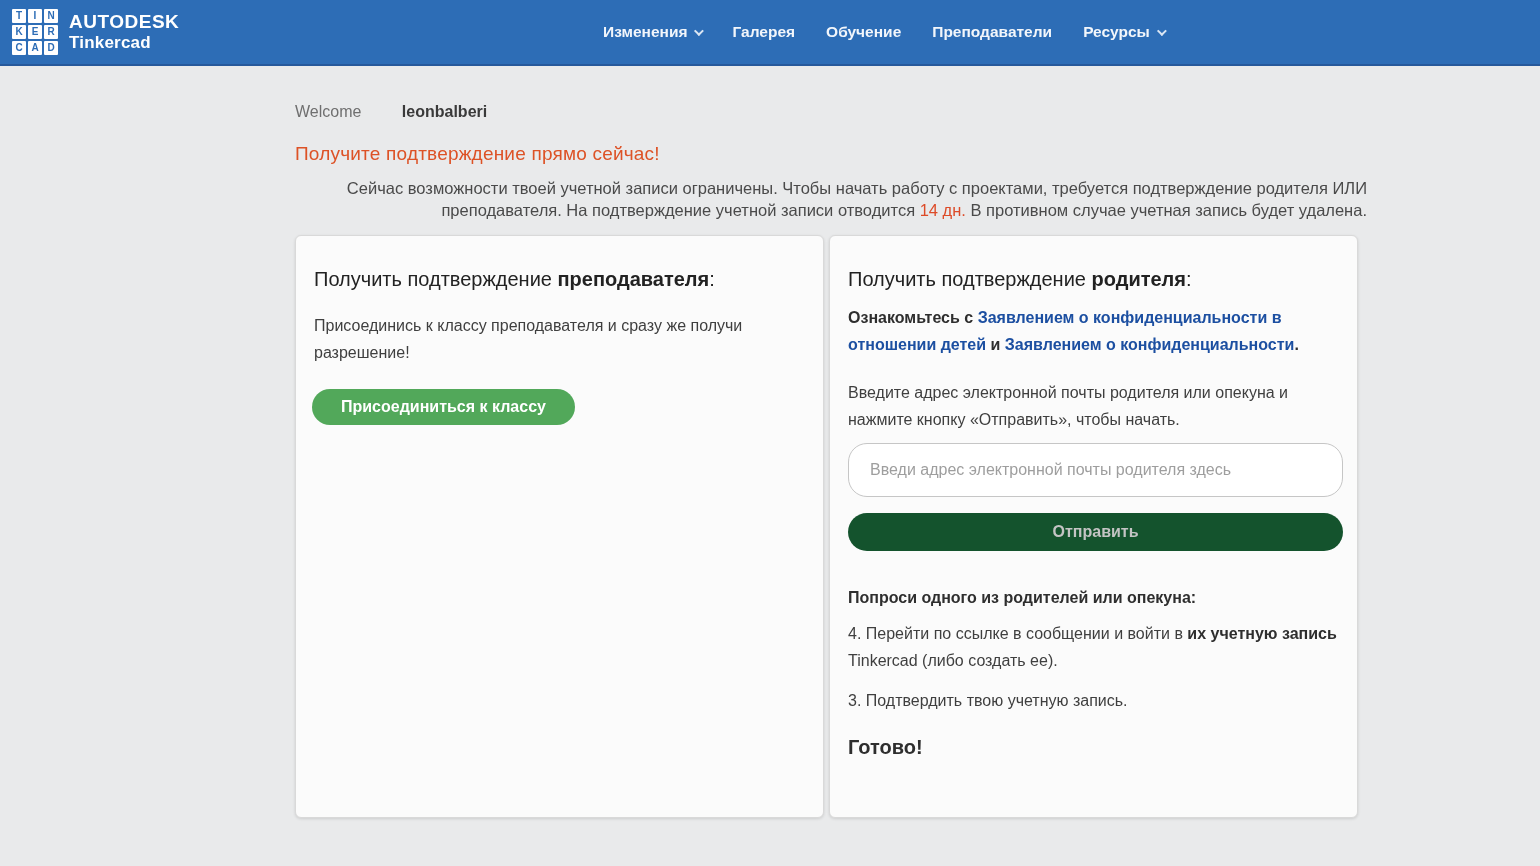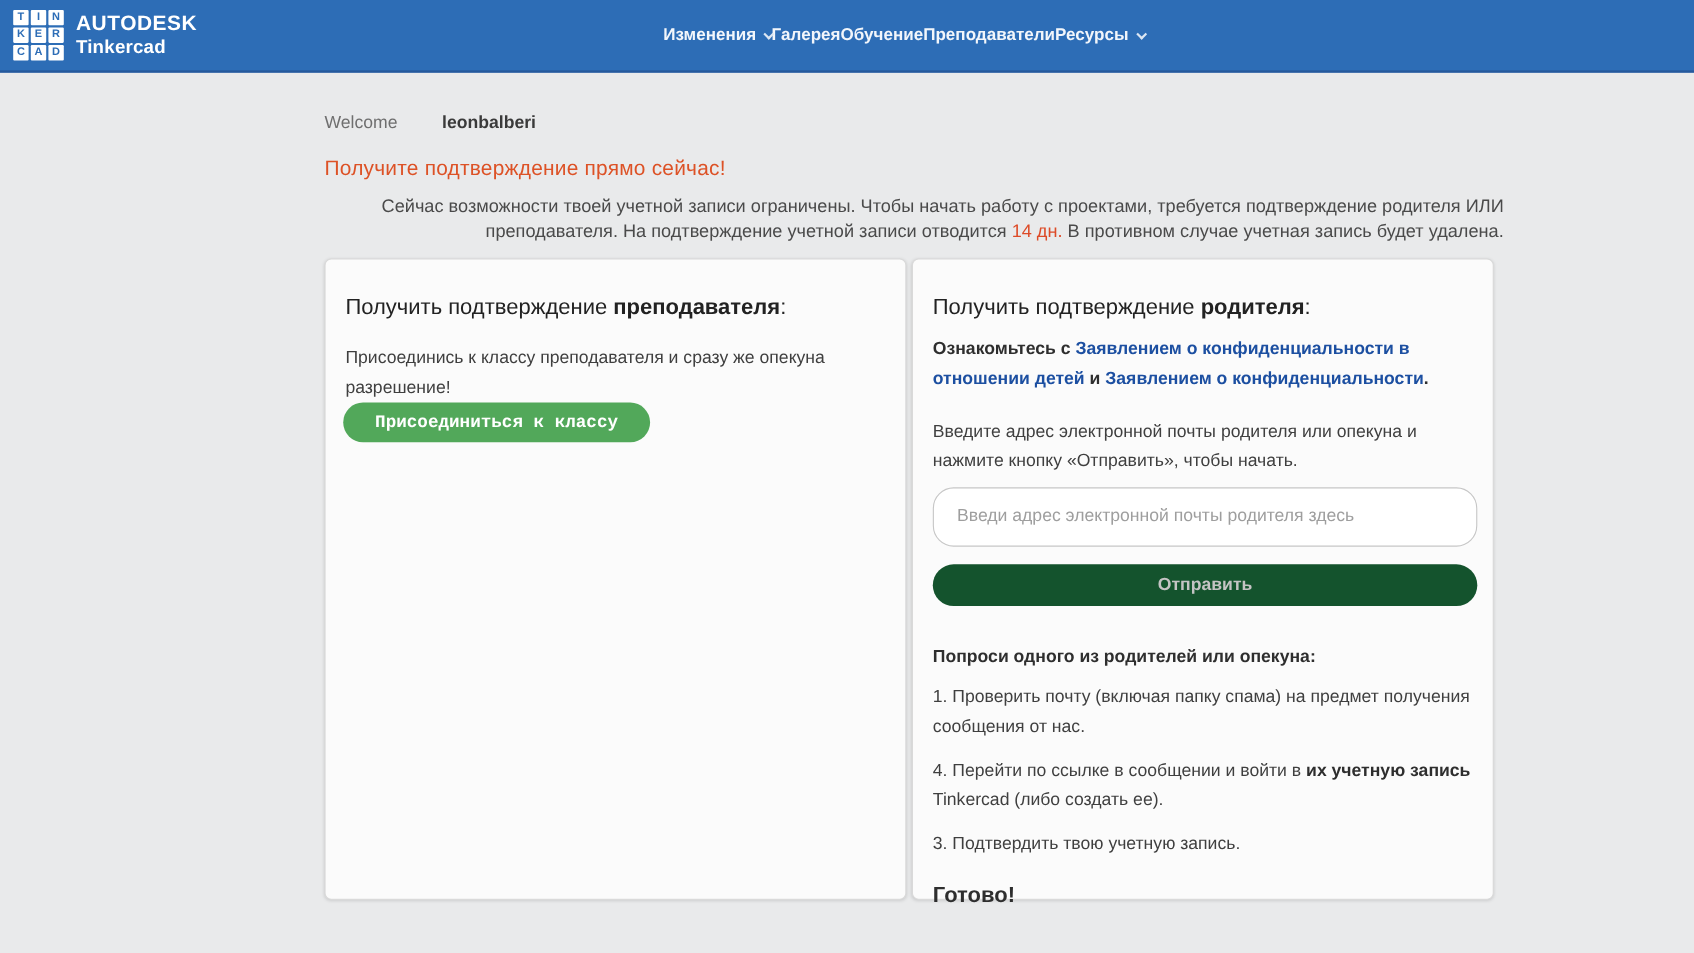--- a/index.html
+++ b/index.html
@@ -43,20 +43,21 @@
   .brand-autodesk { font-size: 19px; font-weight: 700; letter-spacing: 0.5px; }
   .brand-product { font-size: 17px; font-weight: 600; letter-spacing: 0.2px; }
 
   .nav {
     position: absolute;
     left: 603px;
     top: 0;
     height: 64px;
     display: flex;
     align-items: center;
+    gap: 31px;
   }
   .nav-item {
     color: #f2f6fb;
     font-size: 15.5px;
     font-weight: 700;
     display: flex;
     align-items: center;
     gap: 7px;
     cursor: pointer;
     white-space: nowrap;
@@ -112,28 +113,29 @@
     margin-top: 21px;
     font-size: 16px;
     line-height: 27px;
     color: #3f3f3f;
     width: 485px;
   }
   .card-text.links-text { margin-top: 13px; font-weight: 700; color: #2e2e2e; }
   .link { color: #1c4fa1; text-decoration: none; cursor: pointer; }
 
   .join-button {
+    margin-top: 23px;
     margin-left: -2px;
     height: 36px;
     padding: 0 29px;
     background: #52a85a;
     border: none;
     border-radius: 18px;
     color: #ffffff;
-    font-family: Liberation Mono, monospace;
+    font-family: Liberation Sans, sans-serif;
     font-size: 16px;
     font-weight: 700;
     cursor: pointer;
     display: inline-flex;
     align-items: center;
   }
 
   .email-input {
     margin-top: 10px;
     width: 495px;
@@ -228,38 +230,37 @@
   <div class="welcome"><span>Welcome </span><span class="username">leonbalberi</span></div>
 
   <h1 class="page-title">Получите подтверждение прямо сейчас!</h1>
 
   <p class="intro"><span>Сейчас возможности твоей учетной записи ограничены. Чтобы начать работу с проектами, требуется подтверждение родителя ИЛИ преподавателя. На подтверждение учетной записи отводится </span><span class="highlight">14 дн.</span><span> В противном случае учетная запись будет удалена.</span></p>
 
   <div class="cards">
 
     <div class="card">
       <h2 class="card-title"><span>Получить подтверждение </span><span class="bold">преподавателя</span><span>:</span></h2>
-      <p class="card-text">Присоединись к классу преподавателя и сразу же опекуна разрешение!</p>
+      <p class="card-text">Присоединись к классу преподавателя и сразу же получи разрешение!</p>
       <button class="join-button">Присоединиться к классу</button>
     </div>
 
     <div class="card">
       <h2 class="card-title"><span>Получить подтверждение </span><span class="bold">родителя</span><span>:</span></h2>
 
       <p class="card-text links-text"><span>Ознакомьтесь с </span><a class="link">Заявлением о конфиденциальности в отношении детей</a><span> и </span><a class="link">Заявлением о конфиденциальности</a><span>.</span></p>
 
       <p class="card-text">Введите адрес электронной почты родителя или опекуна и нажмите кнопку «Отправить», чтобы начать.</p>
 
       <input class="email-input" type="text" placeholder="Введи адрес электронной почты родителя здесь" style="">
 
       <button class="send-button" disabled="">Отправить</button>
 
       <h3 class="steps-heading">Попроси одного из родителей или опекуна:</h3>
 
-      <p class="step">1. Проверить почту (включая папку спама) на предмет получения сообщения от нас.</p>
 
       <p class="step"><span>4. Перейти по ссылке в сообщении и войти в </span><span class="bold">их учетную запись</span><span> Tinkercad (либо создать ее).</span></p>
 
       <p class="step">3. Подтвердить твою учетную запись.</p>
 
       <p class="done-text">Готово!</p>
     </div>
 
   </div>
 </div>

